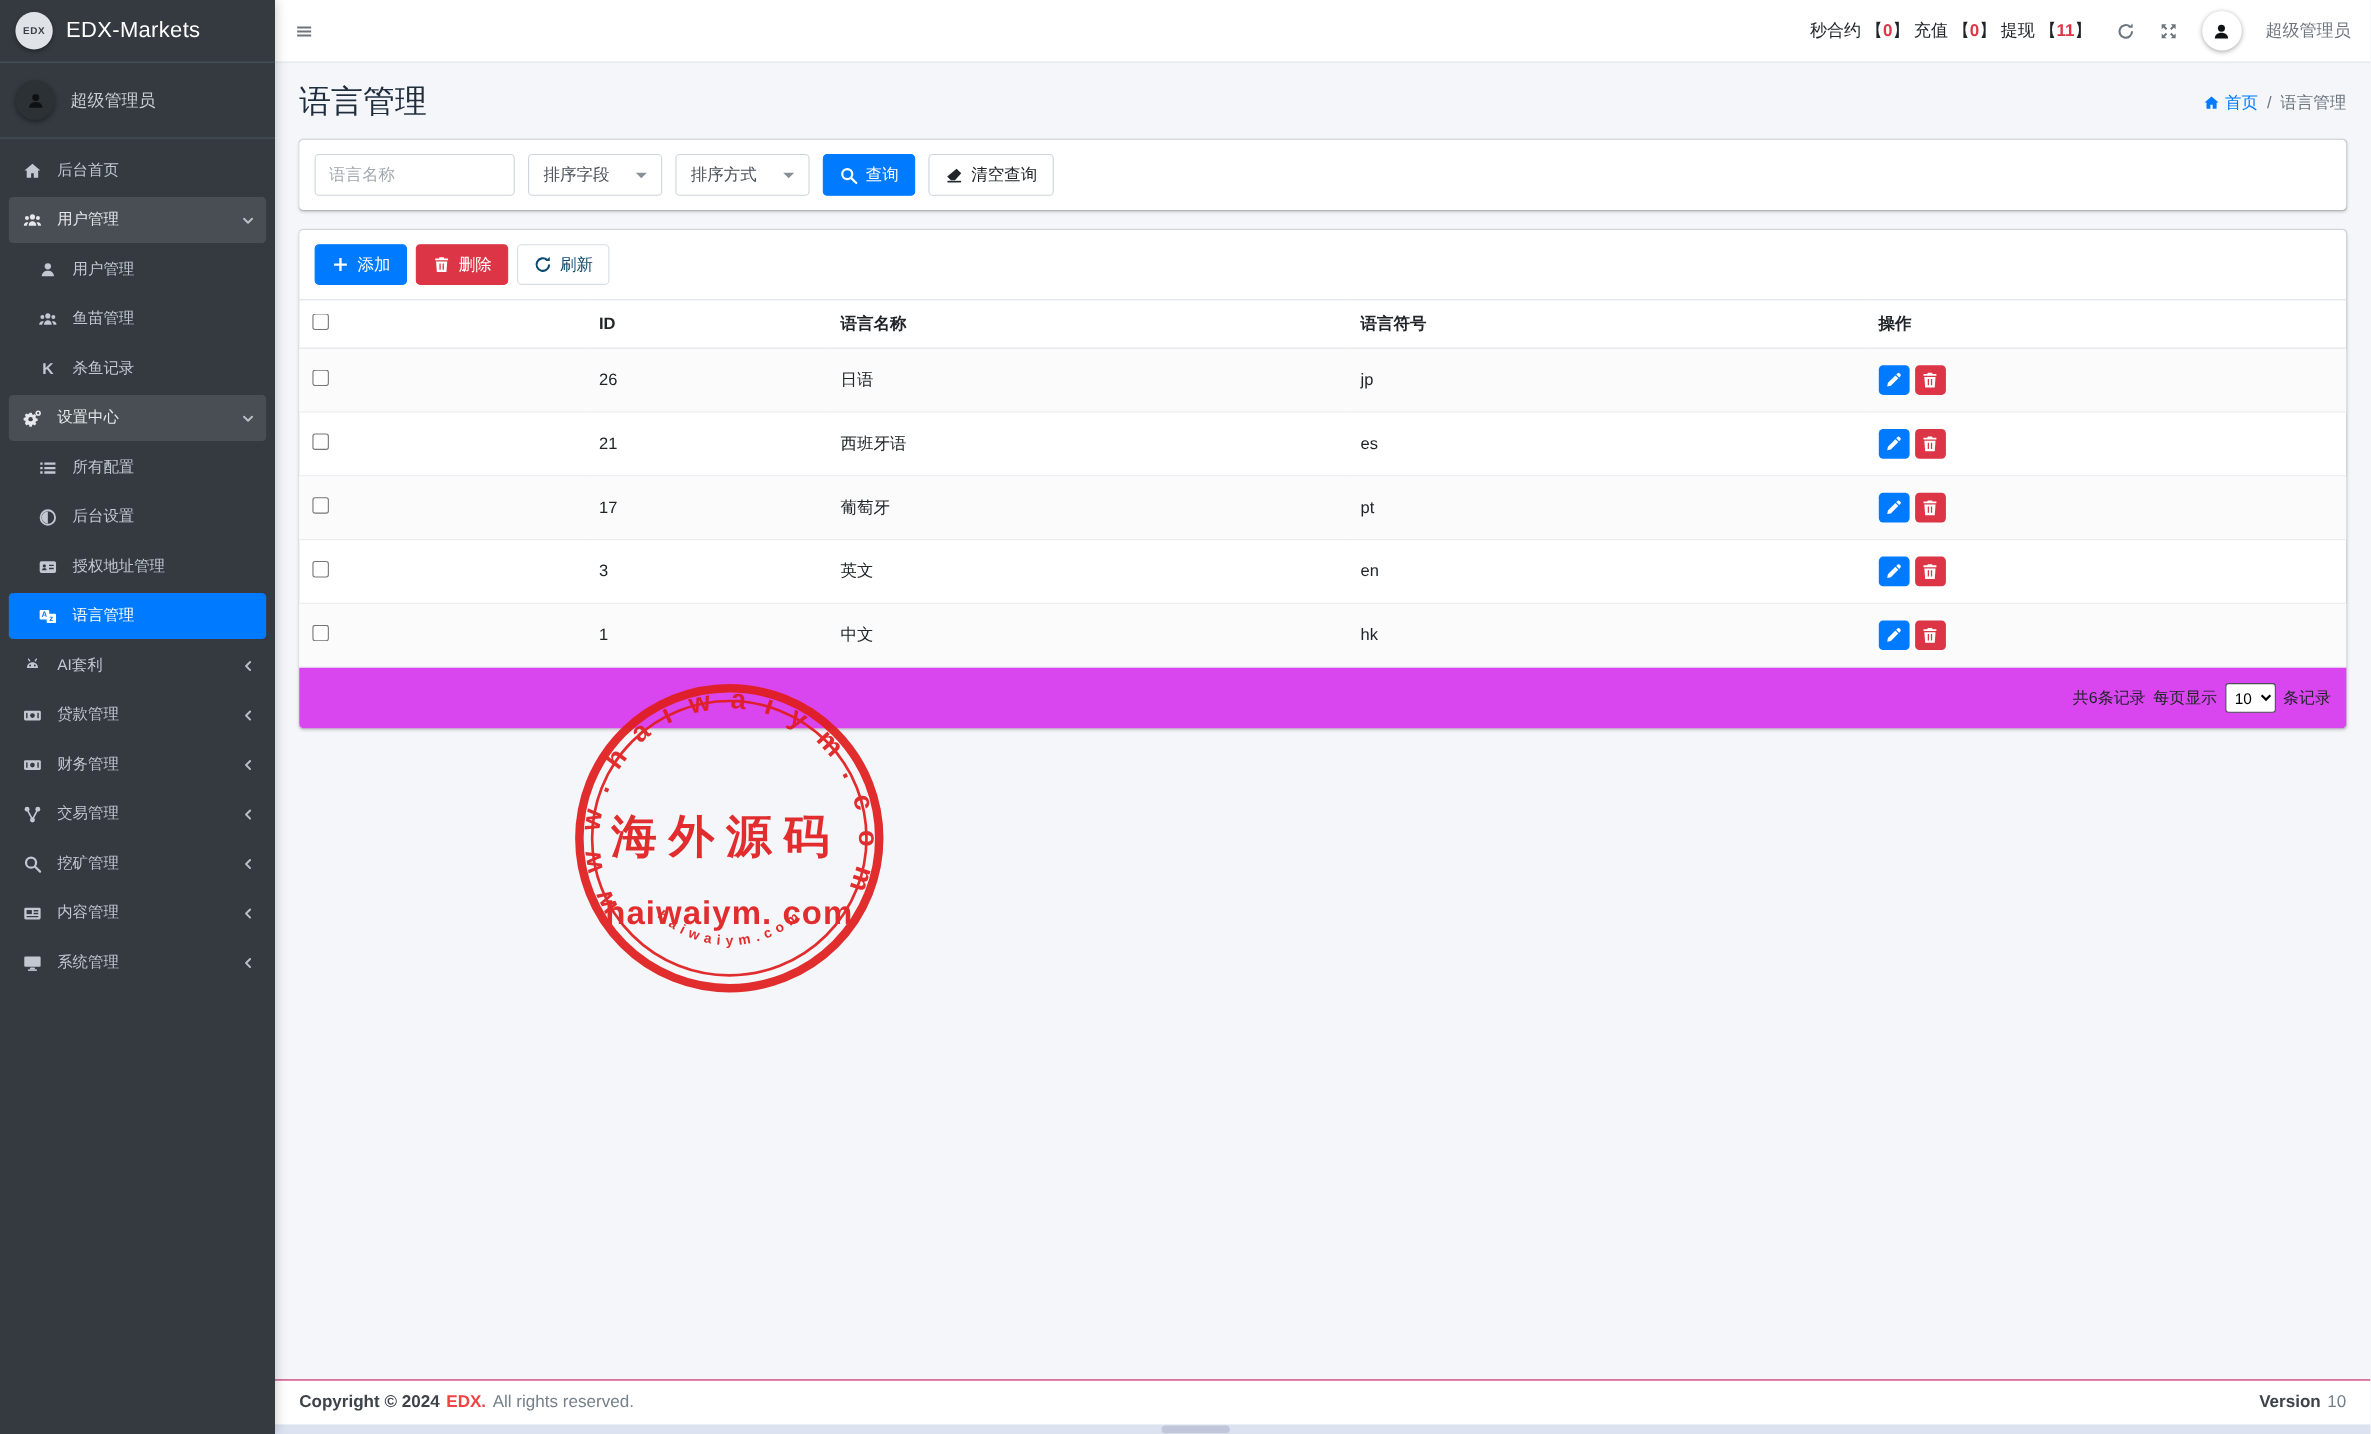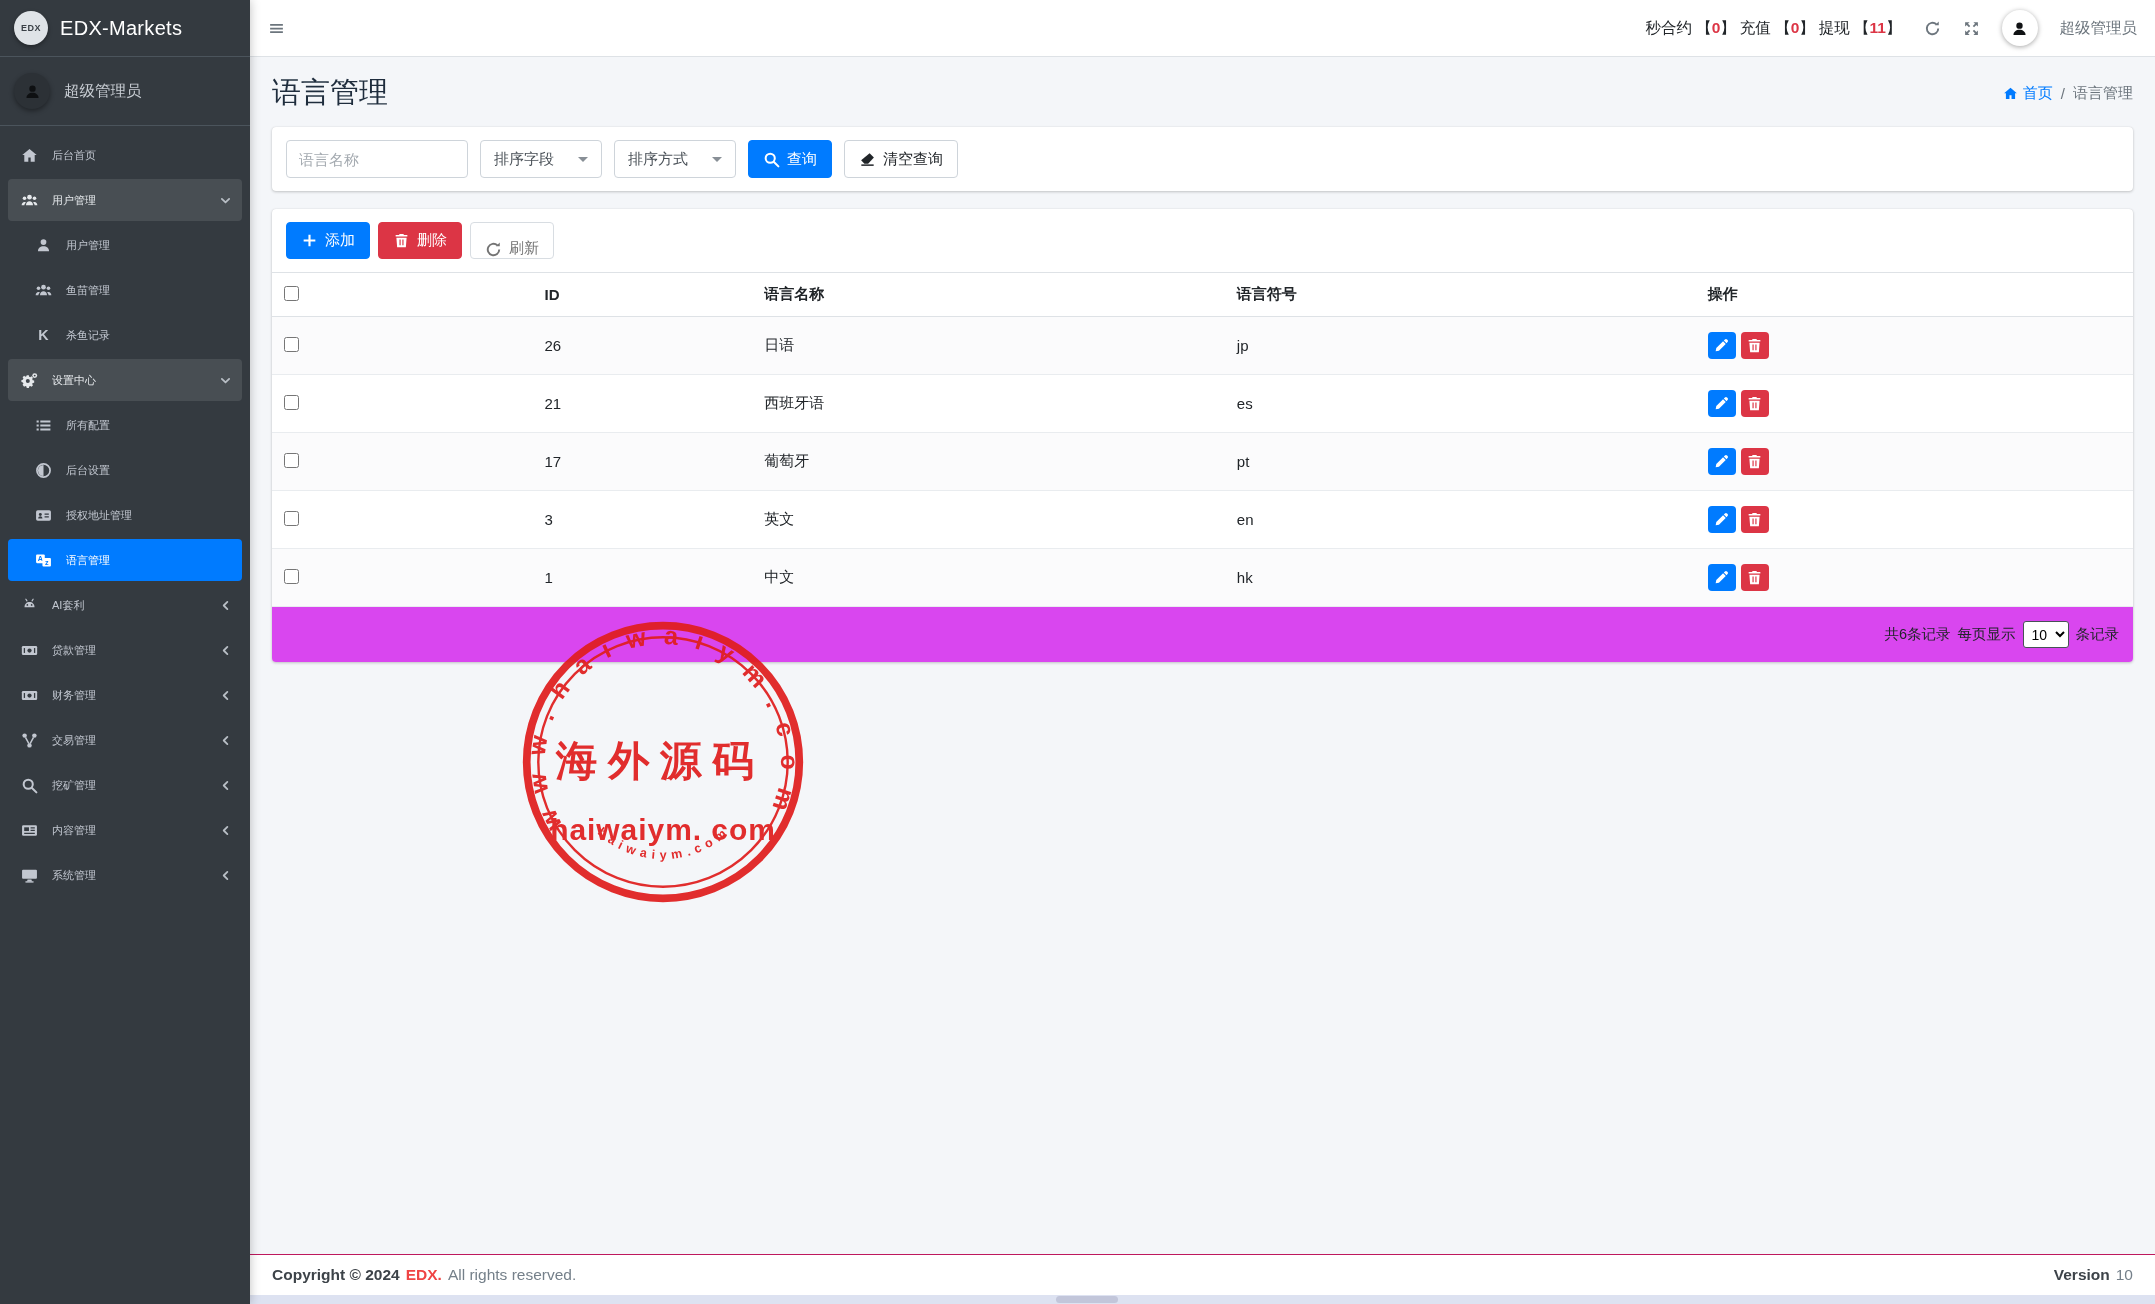--- a/index.html
+++ b/index.html
@@ -14,21 +14,21 @@
   .brand { height:57px; display:flex; align-items:center; gap:12px; padding:0 14px; border-bottom:1px solid #4b545c; }
   .logo { width:34px; height:34px; border-radius:50%; background:#dfe3e7; color:#3a4047; font-size:9px; font-weight:bold; display:flex; align-items:center; justify-content:center; letter-spacing:.5px; box-shadow:0 2px 4px rgba(0,0,0,.35); }
   .brand-text { color:#fff; font-size:20px; font-weight:300; letter-spacing:.3px; }
   .user-panel { display:flex; align-items:center; gap:14px; padding:16px 14px; border-bottom:1px solid #4b545c; }
   .user-panel .avatar { width:36px; height:36px; border-radius:50%; background:#2c3136; color:#0e1012; display:flex; align-items:center; justify-content:center; box-shadow:0 2px 5px rgba(0,0,0,.4); }
   .user-panel .uname { font-size:15.5px; color:#c9ced4; }
 
   .nav { padding:8px; flex:1; overflow:hidden; }
   .nav-item { display:flex; align-items:center; height:42px; margin-bottom:3px; padding:0 10px 0 8px; border-radius:4px; cursor:pointer; color:#c2c7d0; --cut:#343a40; }
   .nav-item .ni-icon { width:26px; margin-right:10px; justify-content:center; }
-  .nav-item .ni-label { flex:1; font-size:11px; white-space:nowrap; }
+  .nav-item .ni-label { flex:1; font-size:14px; white-space:nowrap; }
   .nav-item .ni-chevron { width:14px; color:#b8bec5; }
   .nav-item.open { background:rgba(255,255,255,.1); color:#e6e9ec; }
   .nav-item.open { --cut:#40464d; }
   .nav-item.child { padding-left:22px; }
   .nav-item.active { background:#007bff; color:#fff; --cut:#007bff; }
 
   
   .main { flex:1; display:flex; flex-direction:column; height:1304px; position:relative; }
   .navbar { height:57px; background:#fff; border-bottom:1px solid #dee2e6; display:flex; align-items:center; padding:0 18px; gap:22px; }
   .hamburger { color:#6c757d; cursor:pointer; }
@@ -51,21 +51,21 @@
   .card { background:#fff; border-radius:4px; box-shadow:0 0 1px rgba(0,0,0,.125), 0 1px 3px rgba(0,0,0,.2); margin:0 22px; }
   .filter-card { display:flex; align-items:center; gap:12px; padding:13px 14px; margin-bottom:18px; }
   .txt-input { width:182px; height:38px; border:1px solid #ced4da; border-radius:4px; padding:0 12px; font-size:15px; color:#495057; font-family:inherit; }
   .txt-input::placeholder { color:#a3a9af; }
   .select-btn { min-width:122px; height:38px; border:1px solid #ced4da; border-radius:4px; background:#fff; display:flex; align-items:center; justify-content:space-between; gap:10px; padding:0 13px; color:#495057; font-size:15px; cursor:pointer; }
   .caret { width:0; height:0; border-left:5px solid transparent; border-right:5px solid transparent; border-top:5px solid #888f96; }
   .btn { display:inline-flex; align-items:center; gap:7px; height:38px; border:1px solid transparent; border-radius:4px; padding:0 14px; font-size:15px; cursor:pointer; font-family:inherit; background:#fff; }
   .btn-primary { background:#007bff; border-color:#007bff; color:#fff; }
   .btn-danger { background:#dc3545; border-color:#dc3545; color:#fff; }
   .btn-light { background:#fff; border-color:#ced4da; color:#212529; }
-  .btn-outline { background:#fff; border-color:#d8dde2; color:#737373;align-items:flex-end; }
+  .btn-outline { background:#fff; border-color:#d8dde2; color:#0c4a6e; }
 
   .toolbar { display:flex; align-items:center; gap:8px; padding:13px 14px; }
   .toolbar .btn { height:37px; }
 
   table { width:100%; border-collapse:collapse; font-size:15px; }
   thead th { text-align:left; font-weight:bold; padding:12px; border-top:1px solid #dee2e6; border-bottom:1px solid #dee2e6; color:#212529; }
   tbody td { padding:15px 12px; border-bottom:1px solid #e9ecef; color:#212529; }
   tbody tr:nth-child(odd) { background:#fbfbfc; }
   .col-check { width:14%; }
   .col-id { width:11.8%; }

